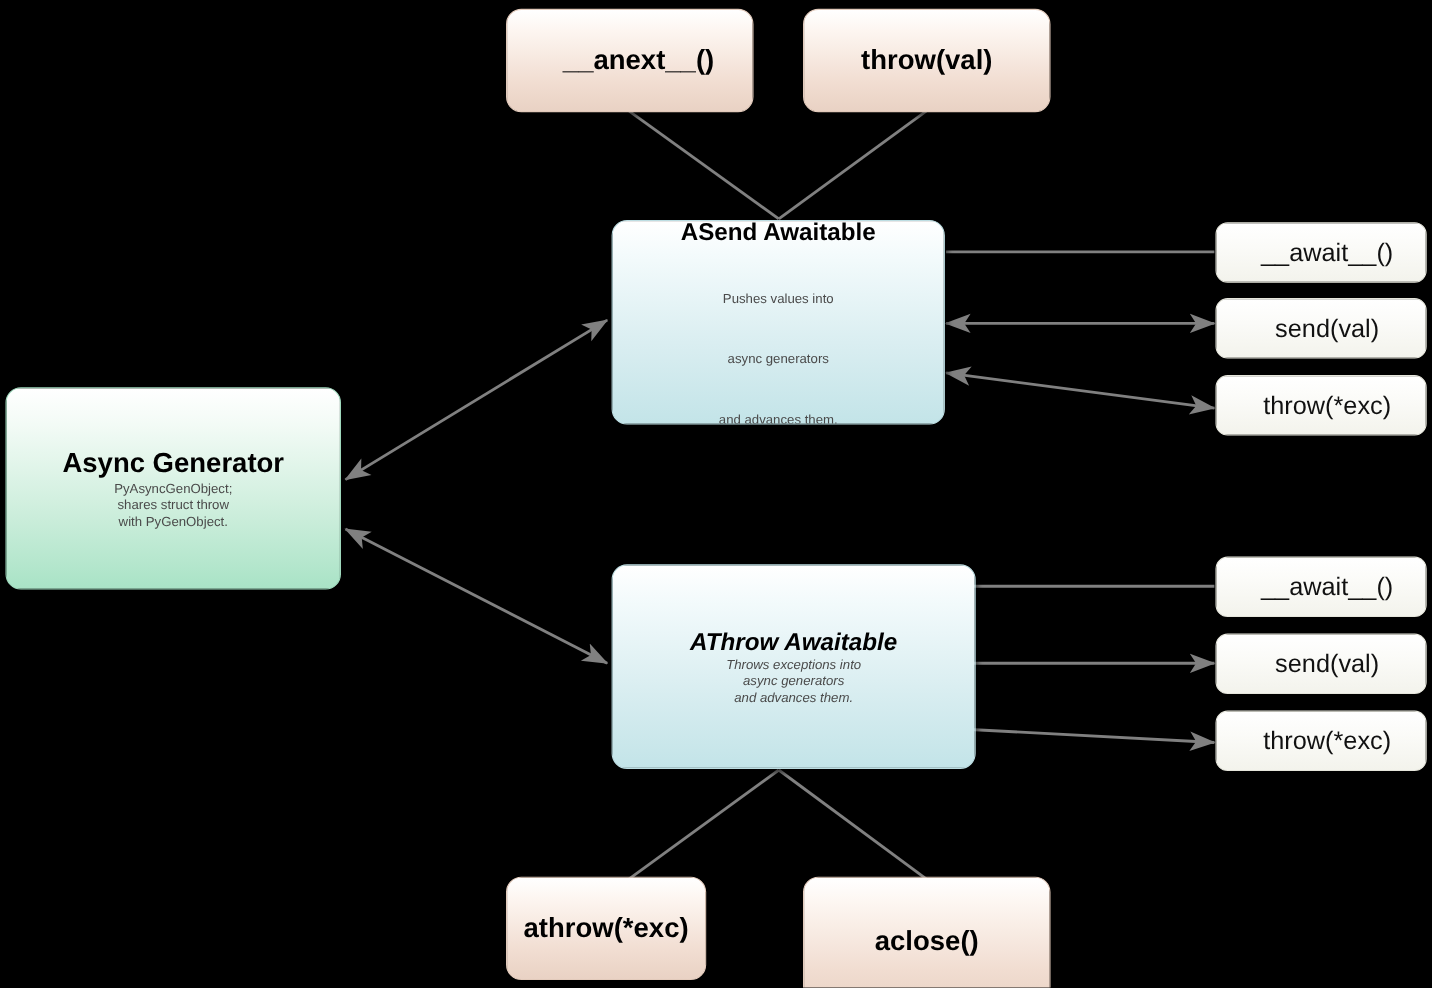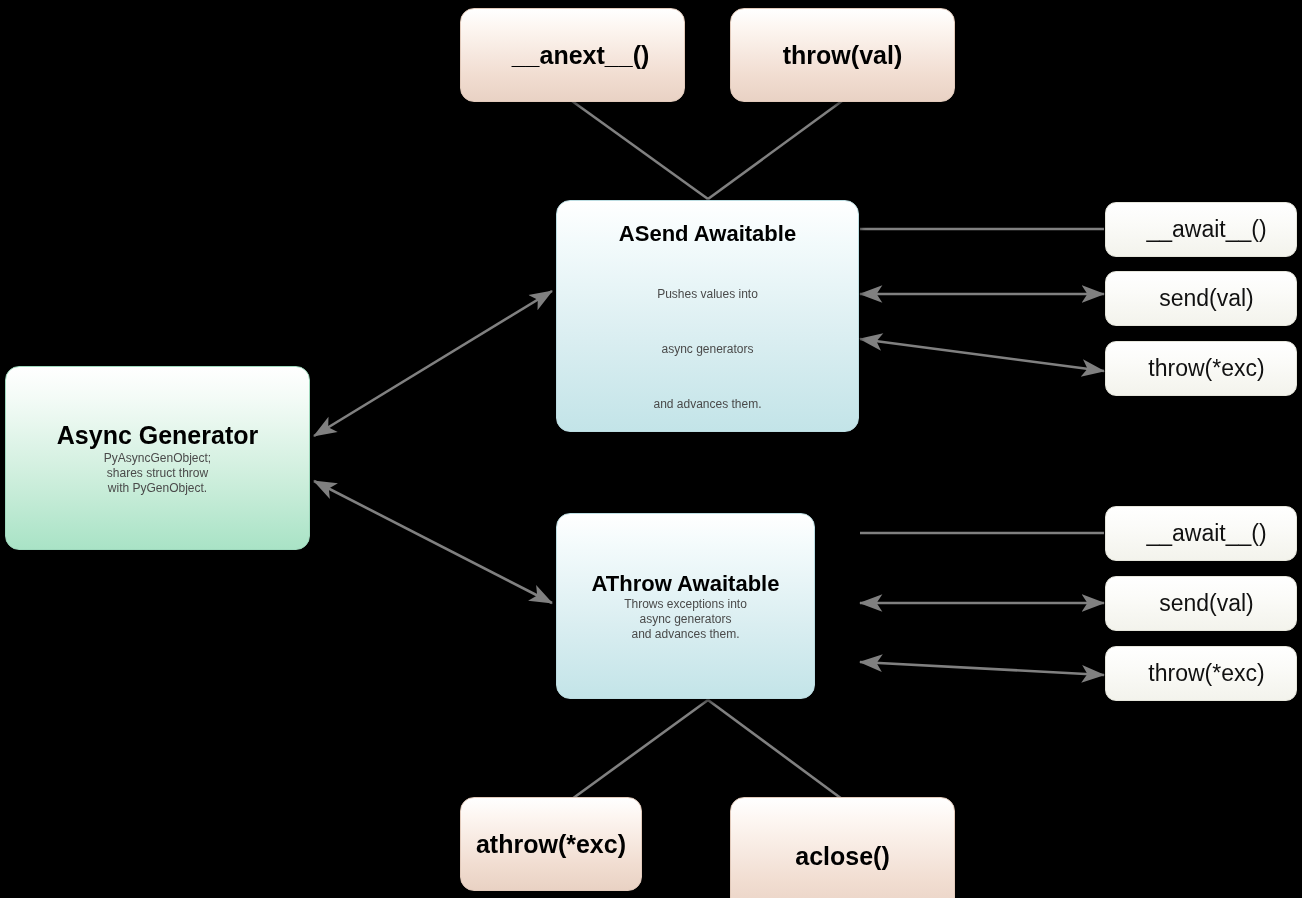--- a/index.html
+++ b/index.html
@@ -120,35 +120,35 @@
   </div>
 
   <div class="node node-entry" style="left:460px; top:797px; width:182px; height:94px;justify-content:center;">
     <div class="node-title t-big">athrow(*exc)</div>
   </div>
 
   <div class="node node-entry" style="left:730px; top:797px; width:225px; height:118px;">
     <div class="node-title t-big">aclose()</div>
   </div>
 
-  <div class="node node-root" style="left:5px; top:366px; width:305px; height:184px;">
+  <div class="node node-root" style="left:5px; top:352px; width:305px; height:184px;">
     <div class="node-title t-big">Async Generator</div>
     <div class="node-desc t-desc">PyAsyncGenObject;</div>
     <div class="node-desc t-desc">shares struct throw</div>
     <div class="node-desc t-desc">with PyGenObject.</div>
   </div>
 
-  <div class="node node-awaitable" style="left:556px; top:200px; width:303px; height:232px;gap:40px;">
+  <div class="node node-awaitable" style="left:556px; top:200px; width:303px; height:186px;gap:40px;">
     <div class="node-title t-mid">ASend Awaitable</div>
     <div class="node-desc t-desc">Pushes values into</div>
     <div class="node-desc t-desc">async generators</div>
     <div class="node-desc t-desc">and advances them.</div>
   </div>
 
-  <div class="node node-awaitable" style="left:556px; top:513px; width:259px; height:186px;">
+  <div class="node node-awaitable" style="left:556px; top:513px; width:331px; height:186px;font-style:italic;">
     <div class="node-title t-mid">AThrow Awaitable</div>
     <div class="node-desc t-desc">Throws exceptions into</div>
     <div class="node-desc t-desc">async generators</div>
     <div class="node-desc t-desc">and advances them.</div>
   </div>
 
   <div class="node node-protocol" style="left:1105px; top:202px; width:192px; height:55px;">
     <div class="t-proto">__await__()</div>
   </div>
 

